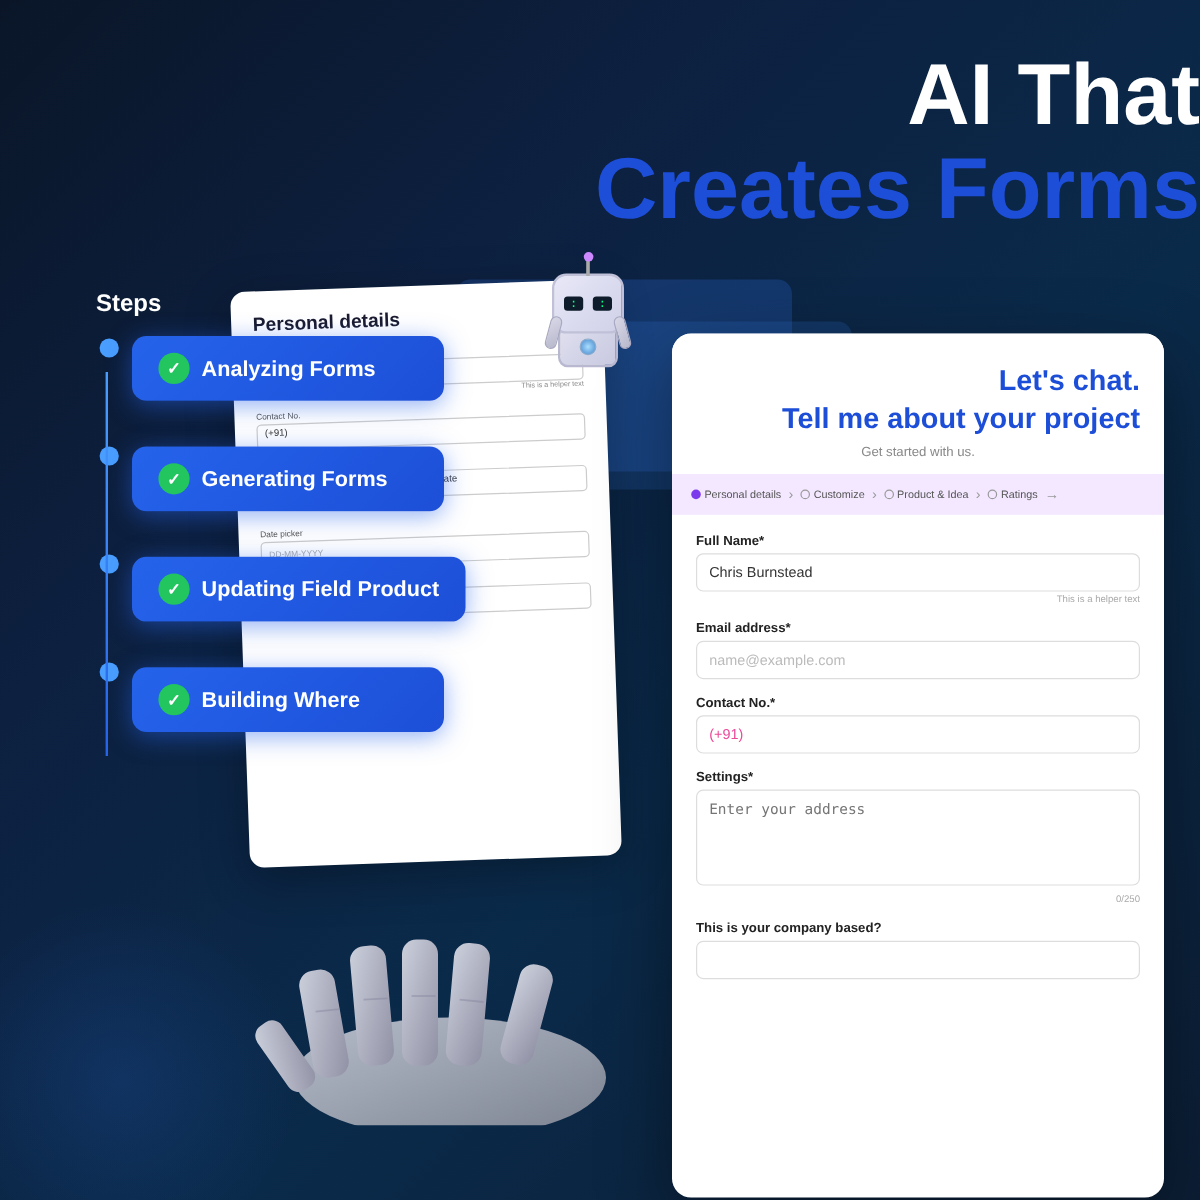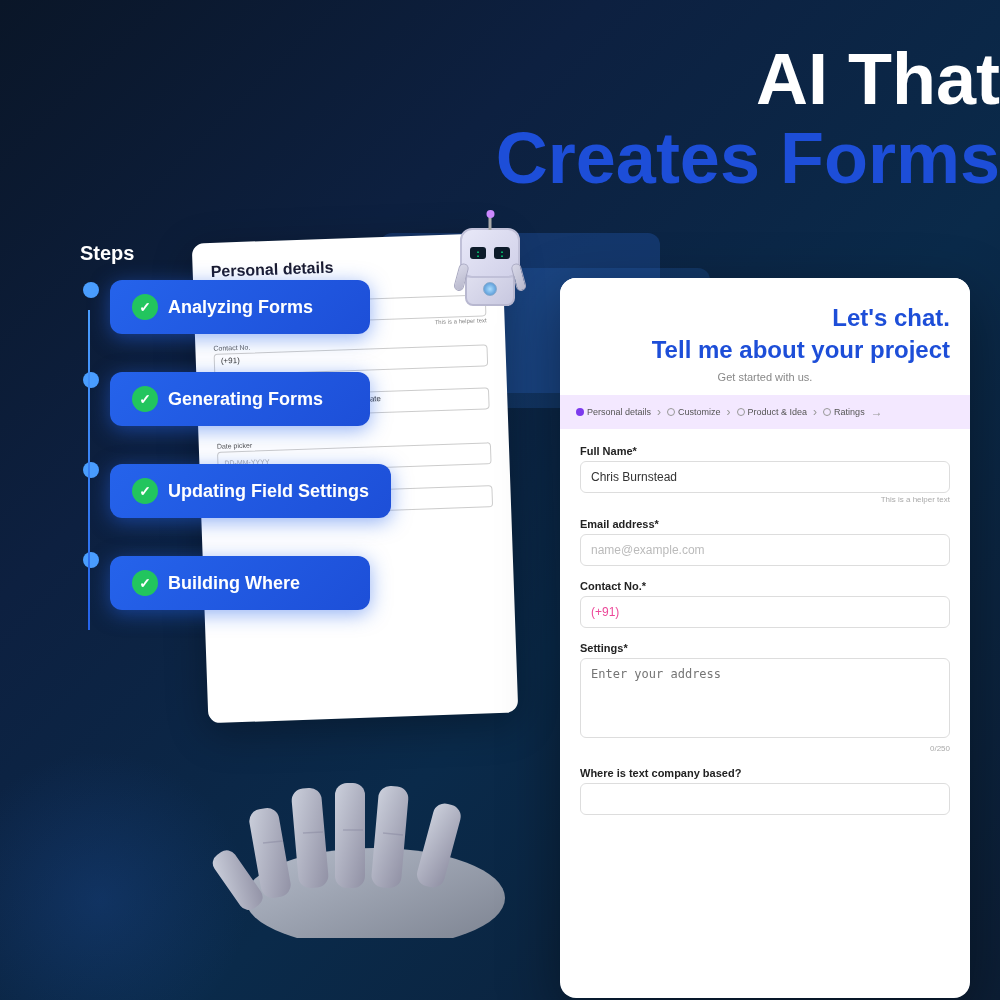--- a/index.html
+++ b/index.html
@@ -498,21 +498,21 @@
       </div>
       <div class="step-item">
         <div class="step-btn">
           <div class="step-check">✓</div>
           <span class="step-text">Generating Forms</span>
         </div>
       </div>
       <div class="step-item">
         <div class="step-btn">
           <div class="step-check">✓</div>
-          <span class="step-text">Updating Field Settings</span>
+          <span class="step-text">Updating Field Product</span>
         </div>
       </div>
       <div class="step-item">
         <div class="step-btn">
           <div class="step-check">✓</div>
           <span class="step-text">Building Where</span>
         </div>
       </div>
     </div>
   </div>
@@ -578,21 +578,21 @@
       <div class="field-group">
         <div class="field-label">Contact No.*</div>
         <input class="field-input" type="text" placeholder="+91 - type your text" value="(+91)" style="">
       </div>
       <div class="field-group">
         <div class="field-label">Settings*</div>
         <textarea class="field-textarea" placeholder="Enter your address" style=""></textarea>
         <div class="field-helper">0/250</div>
       </div>
       <div class="field-group">
-        <div class="field-label">Where is text company based?</div>
+        <div class="field-label">This is your company based?</div>
         <input class="field-input" type="text" style="">
       </div>
     </div>
   </div>
 
   <div style="position:absolute; bottom:0; left:150px; right:400px; height:260px; z-index:11; overflow:hidden;">
     <svg width="100%" height="260" viewBox="0 0 400 260">
 
       <ellipse cx="200" cy="220" rx="130" ry="50" fill="url(#handGrad)" opacity="0.9"></ellipse>
 

